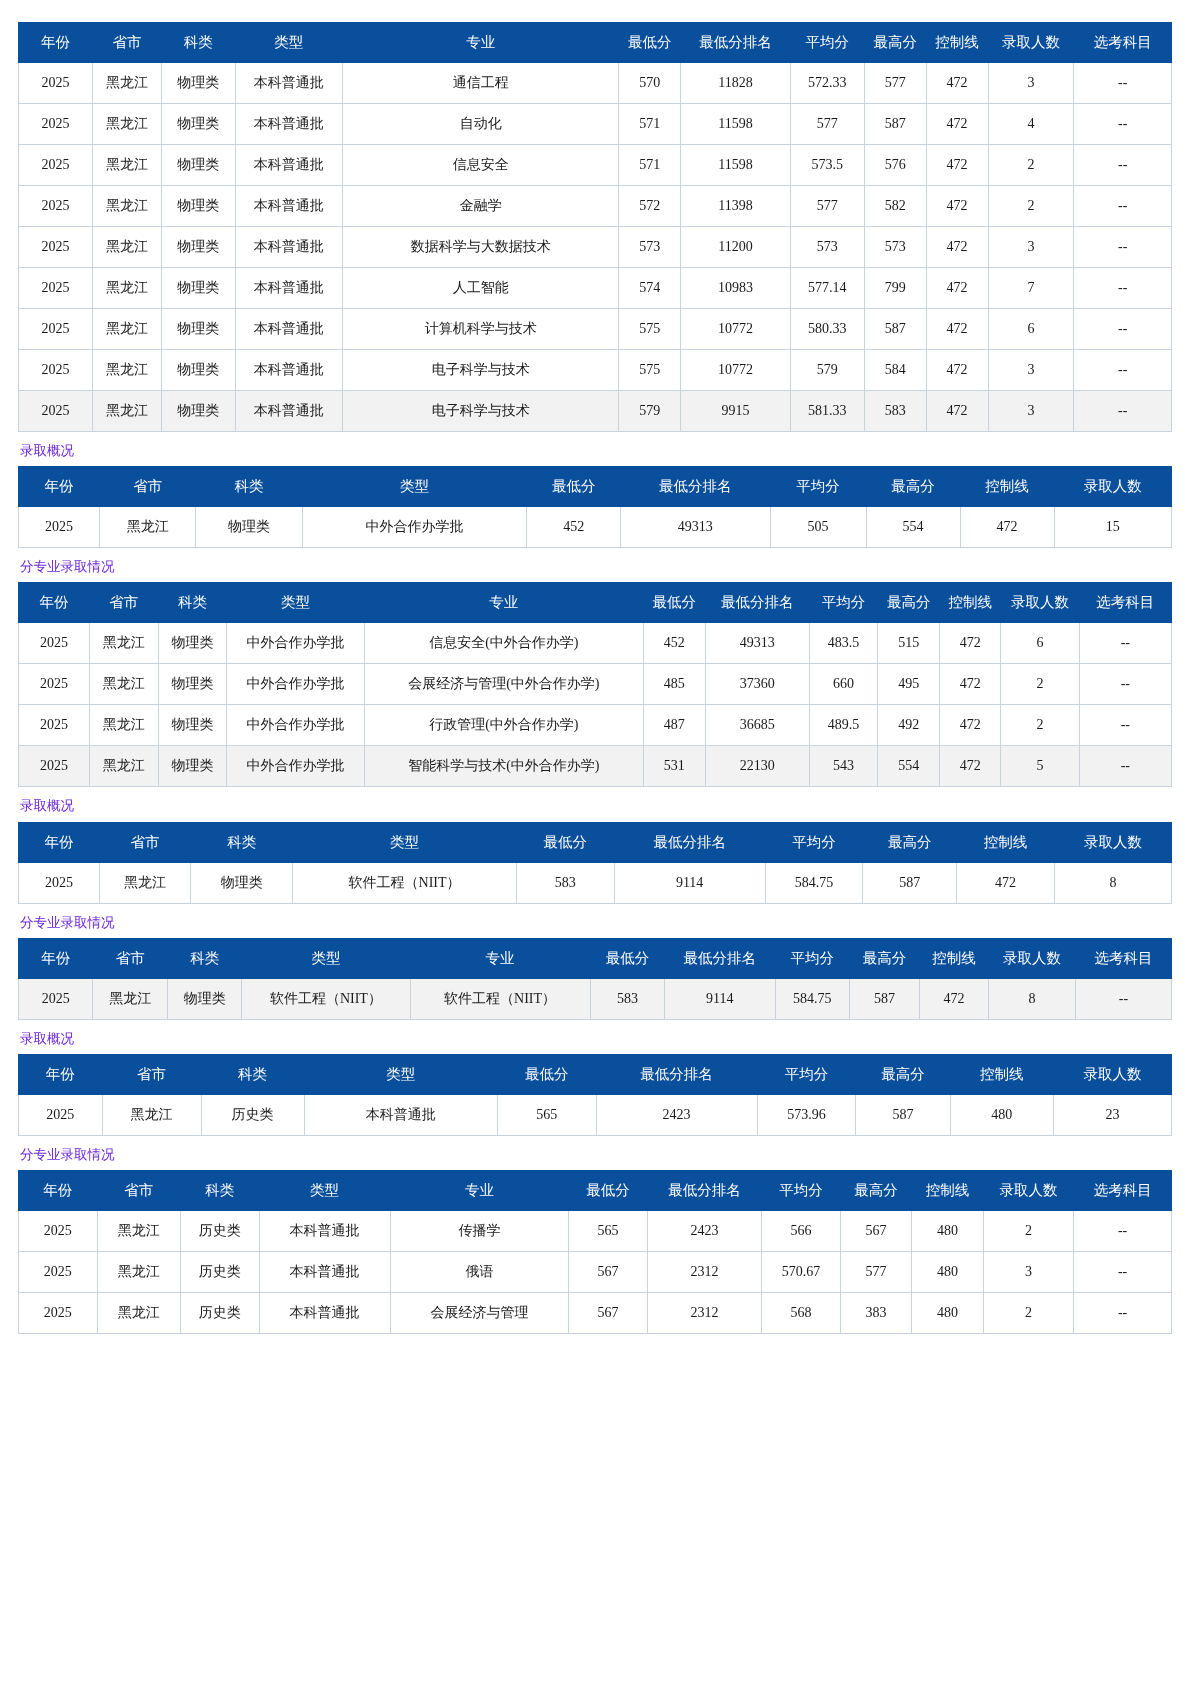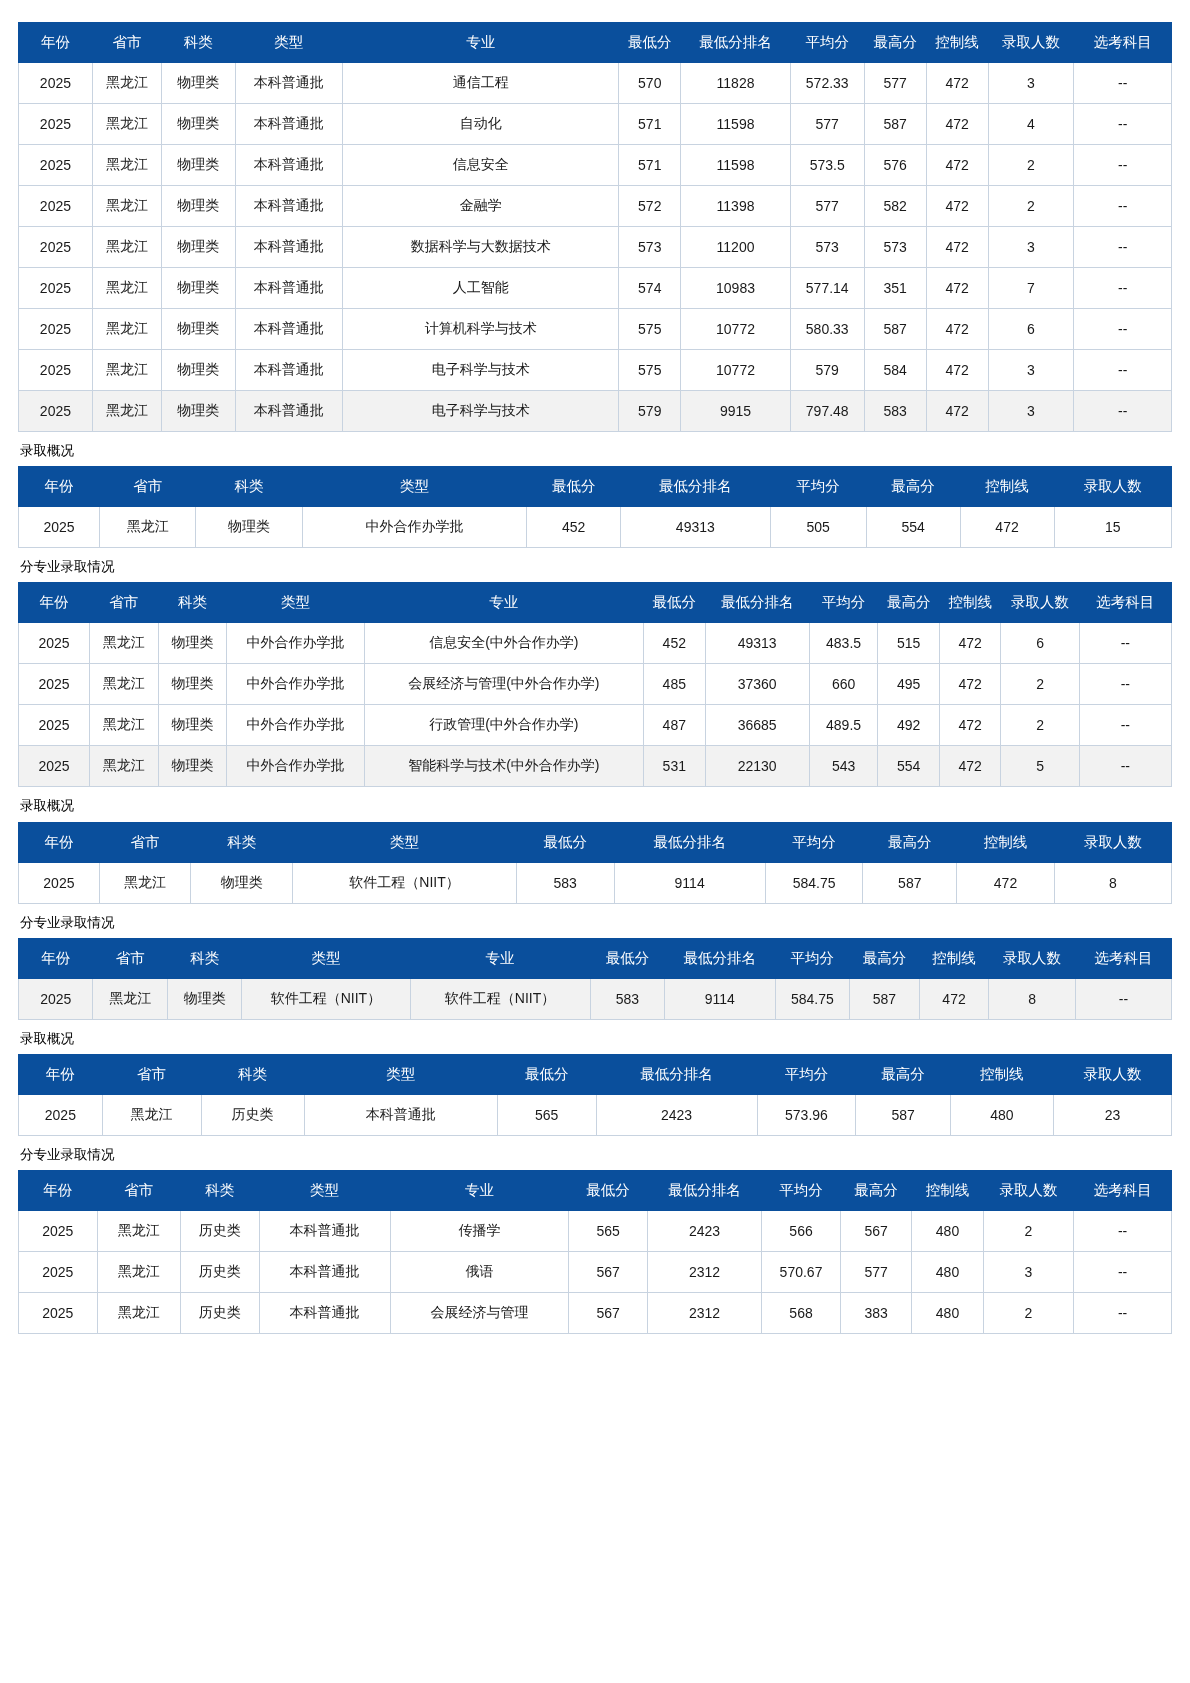--- a/index.html
+++ b/index.html
@@ -9,28 +9,29 @@
     background: #ffffff;
     font-family: "Liberation Sans", sans-serif;
   }
   body {
     width: 1190px;
     min-height: 1683px;
     padding: 22px 18px 10px 18px;
   }
   .section-label {
     font-size: 13.5px;
-    color: #000000;
+    color: #6d28d9;
     margin: 11px 0 7px 2px;
     line-height: 1.2;
   }
   table {
     border-collapse: collapse;
     width: 100%;
     table-layout: fixed;
+    font-family: Liberation Serif, serif;
   }
   thead th {
     background: #0a4f9c;
     color: #ffffff;
     font-size: 14.5px;
     font-weight: normal;
     padding: 10px 2px;
     text-align: center;
     border: 1px solid #0a4f9c;
     white-space: nowrap;
@@ -158,21 +159,21 @@
           </tr>
           <tr>
             <td>2025</td>
             <td>黑龙江</td>
             <td>物理类</td>
             <td>本科普通批</td>
             <td>人工智能</td>
             <td>574</td>
             <td>10983</td>
             <td>577.14</td>
-            <td>351</td>
+            <td>799</td>
             <td>472</td>
             <td>7</td>
             <td>--</td>
           </tr>
           <tr>
             <td>2025</td>
             <td>黑龙江</td>
             <td>物理类</td>
             <td>本科普通批</td>
             <td>计算机科学与技术</td>
@@ -199,21 +200,21 @@
             <td>--</td>
           </tr>
           <tr class="alt">
             <td>2025</td>
             <td>黑龙江</td>
             <td>物理类</td>
             <td>本科普通批</td>
             <td>电子科学与技术</td>
             <td>579</td>
             <td>9915</td>
-            <td>797.48</td>
+            <td>581.33</td>
             <td>583</td>
             <td>472</td>
             <td>3</td>
             <td>--</td>
           </tr>
         </tbody>
       </table>
     </div>
     <div class="section-label">录取概况</div>
     <div class="tbl-wrap">

